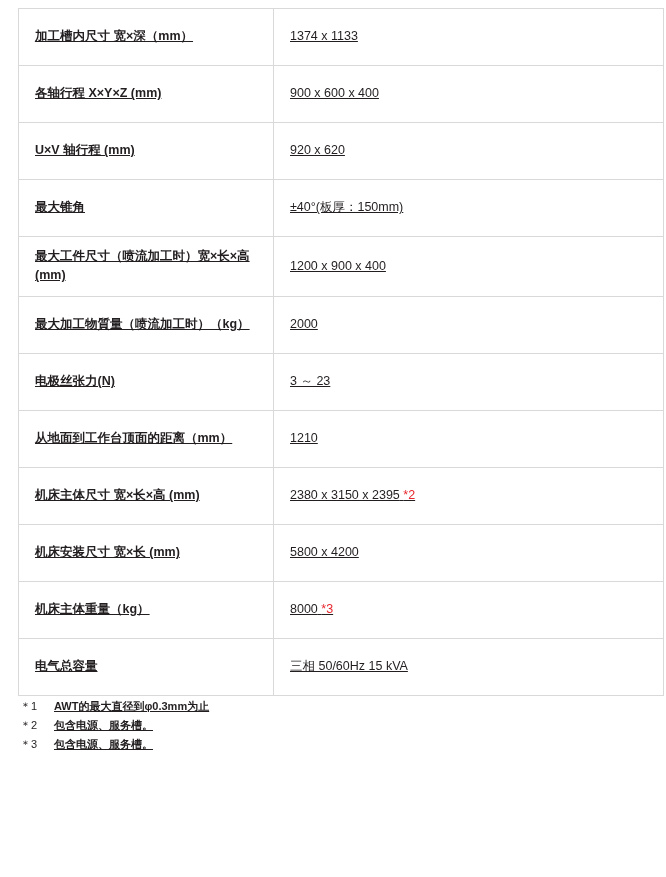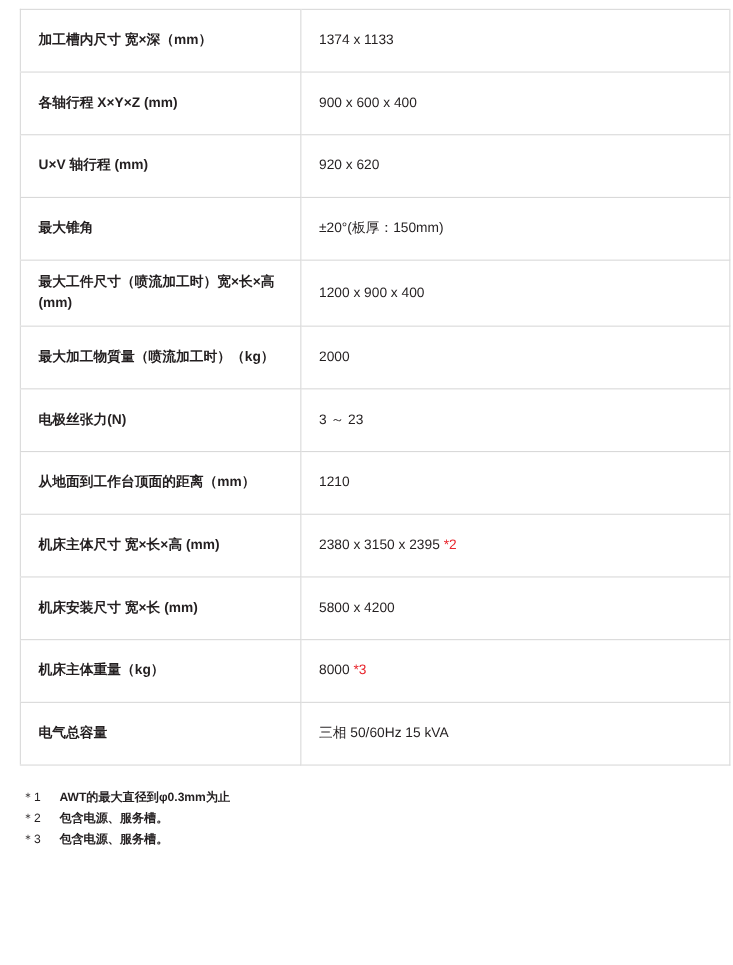--- a/index.html
+++ b/index.html
@@ -13,20 +13,21 @@
     font-family: "Liberation Sans", "DejaVu Sans", sans-serif;
     color: #231f20;
     overflow: hidden;
   }
   .page {
     position: relative;
     width: 558px;
     height: 877px;
     box-sizing: border-box;
     padding: 8px 12px 0 18px;
+    text-decoration: underline;
   }
   table.spec {
     border-collapse: collapse;
     width: 645px;
     table-layout: fixed;
     border-top: 1px solid #d9d9d9;
     border-left: 1px solid #d9d9d9;
   }
   table.spec col.c1 { width: 255px; }
   table.spec col.c2 { width: 390px; }
@@ -45,21 +46,21 @@
   table.spec td.value {
     font-weight: normal;
     color: #231f20;
     padding-left: 16px;
   }
   .row-tall td { height: 36px; }
   .note {
     color: #e8262d;
   }
   .footnotes {
-    margin-top: 20px;
+    margin-top: 1px;
     padding-left: 2px;
     font-size: 11px;
     line-height: 1.75;
     color: #231f20;
   }
   .footnote-line {
     white-space: pre;
     font-weight: bold;
   }
   .footnote-mark {
@@ -93,21 +94,21 @@
         <td class="value"><span>900 x 600 x 400</span> <span class="note"></span></td>
       </tr>
 
       <tr class="row-tall">
         <td class="label">U×V 轴行程 (mm)</td>
         <td class="value"><span>920 x 620</span> <span class="note"></span></td>
       </tr>
 
       <tr class="row-tall">
         <td class="label">最大锥角</td>
-        <td class="value"><span>±20°(板厚：150mm)</span> <span class="note"></span></td>
+        <td class="value"><span>±40°(板厚：150mm)</span> <span class="note"></span></td>
       </tr>
 
       <tr class="row-tall">
         <td class="label">最大工件尺寸（喷流加工时）宽×长×高 (mm)</td>
         <td class="value"><span>1200 x 900 x 400</span> <span class="note"></span></td>
       </tr>
 
       <tr class="row-tall">
         <td class="label">最大加工物質量（喷流加工时）（kg）</td>
         <td class="value"><span>2000</span> <span class="note"></span></td>

